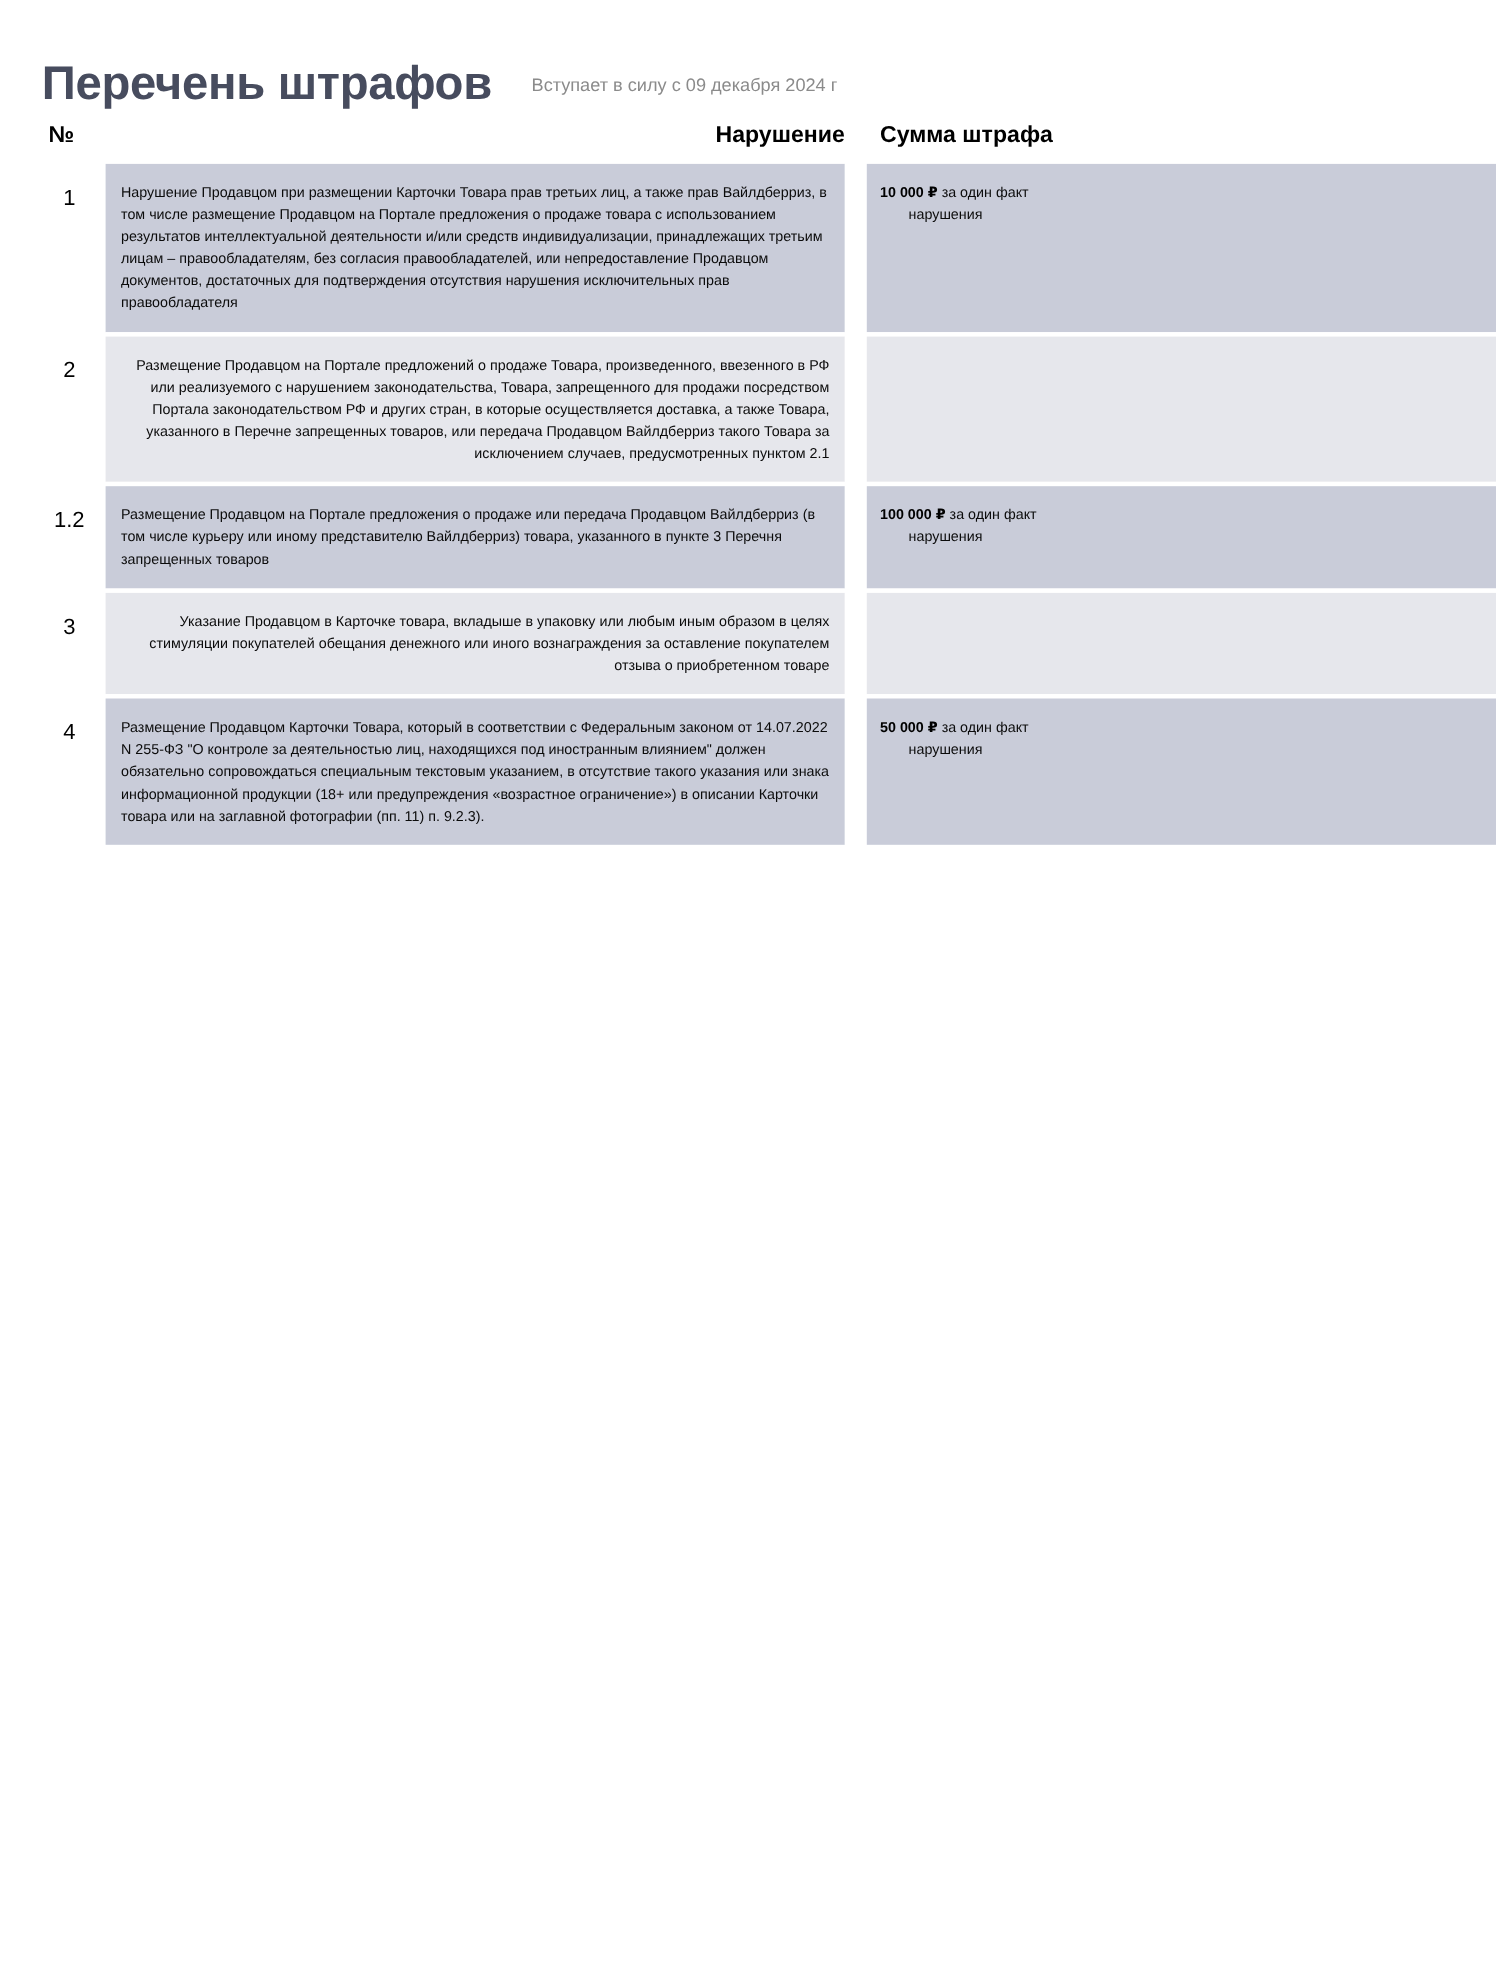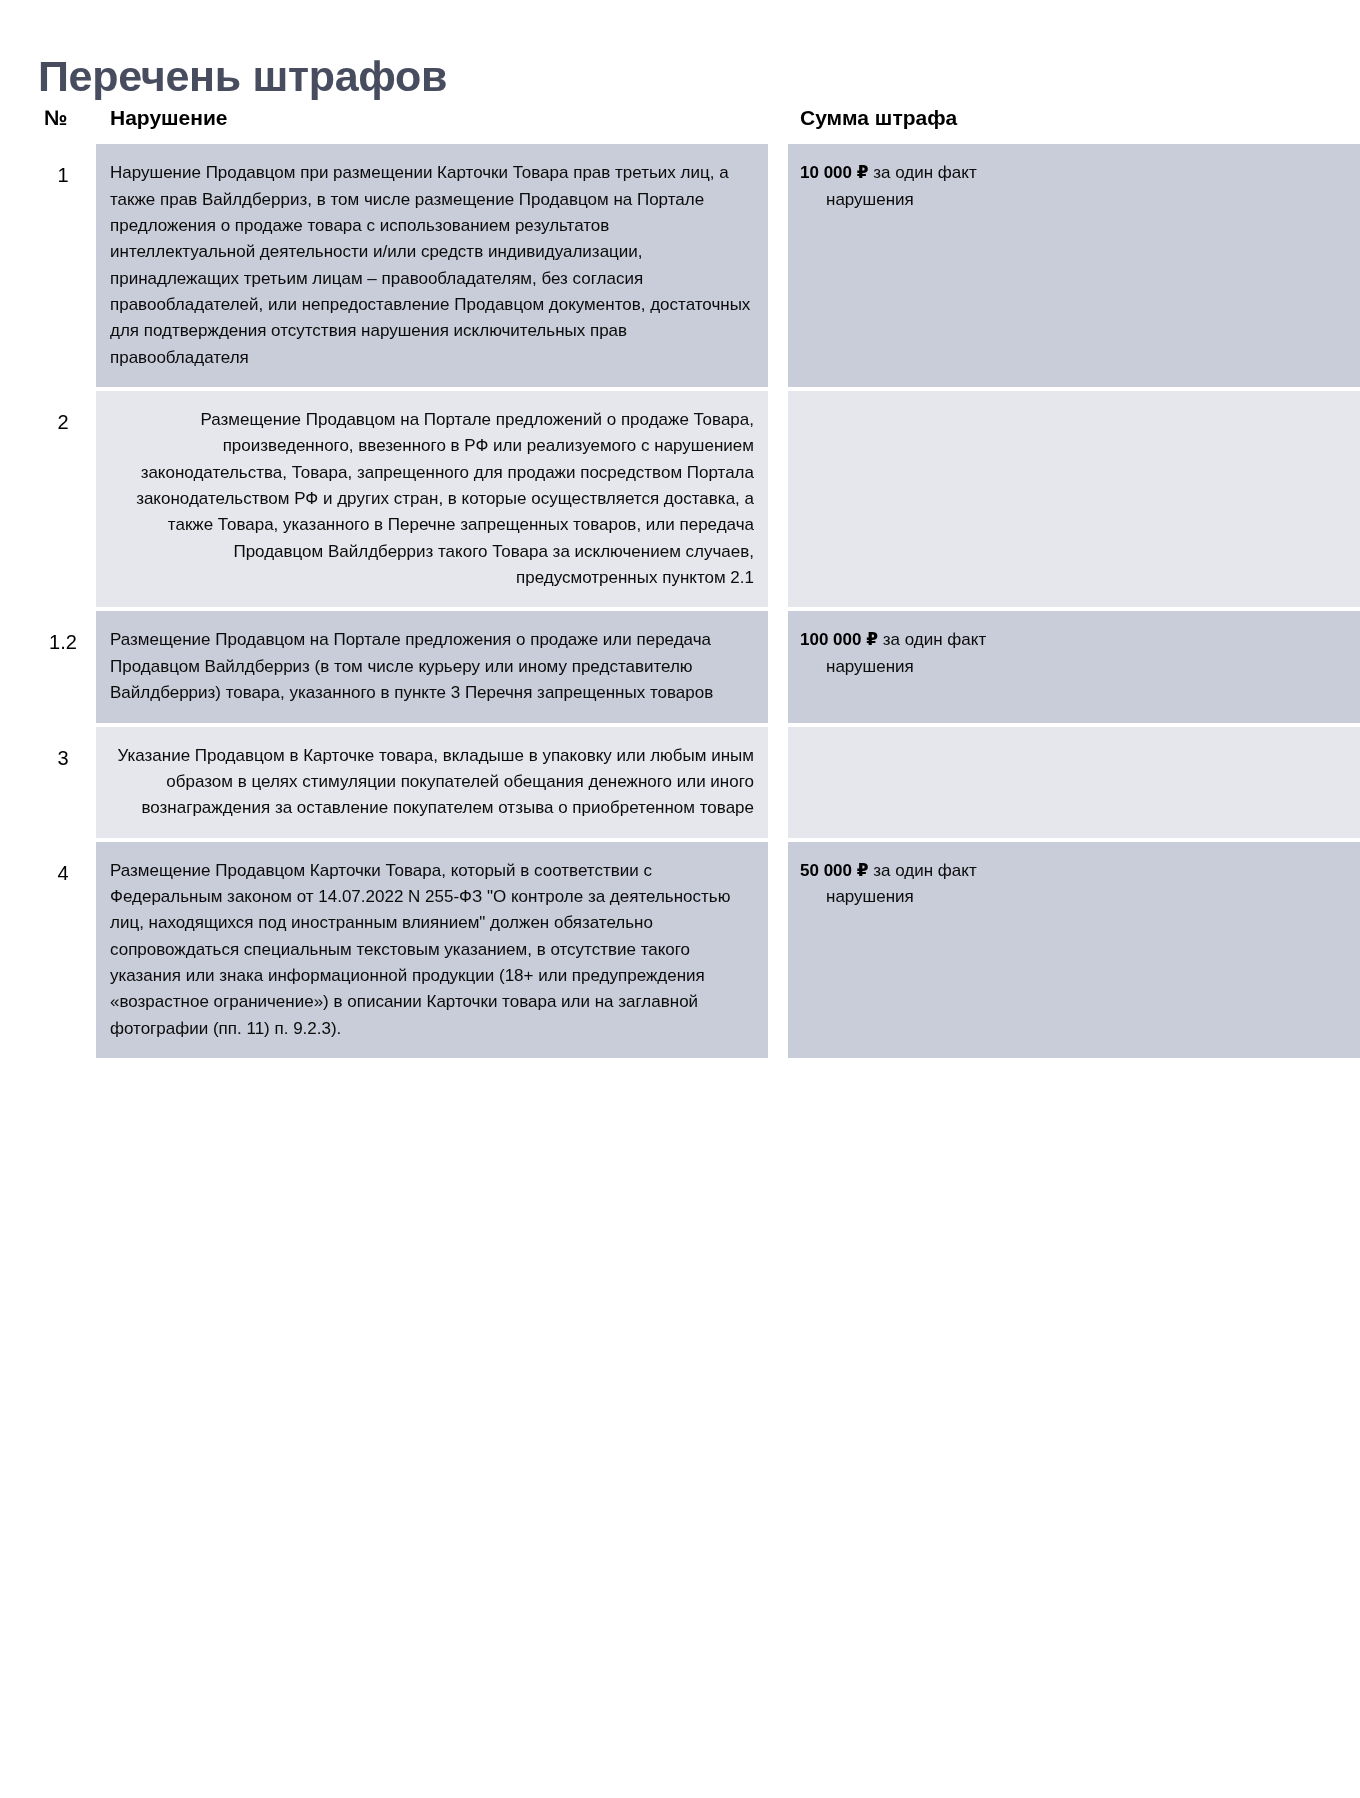--- a/index.html
+++ b/index.html
@@ -77,28 +77,29 @@
     text-align: left;
     padding: 0 0 14px 0;
     vertical-align: bottom;
     line-height: 1.2;
   }
   th.th-num {
     padding-left: 14px;
   }
   th.th-viol {
     padding-left: 14px;
+    text-align: right;
   }
   th.th-amt {
     padding-left: 12px;
   }
 
   tbody td {
     vertical-align: top;
-    font-size: 17px;
+    font-size: 13px;
     line-height: 1.55;
     color: #0b0b0b;
     padding: 0;
   }
 
   td.c-num {
     text-align: center;
     background: #ffffff;
     padding-top: 16px;
     font-size: 20px;
@@ -143,20 +144,21 @@
 </style>
 </head>
 <body>
 
 <div class="page">
 
   <div class="header">
     <h1 class="title">Перечень штрафов</h1>
 
     <div class="header-meta">
+      <p class="meta-line">Вступает в силу с 09 декабря 2024 г</p>
     </div>
   </div>
 
   <table class="fines">
     <colgroup>
       <col class="col-num">
       <col class="col-viol">
       <col class="col-gap">
       <col class="col-amt">
     </colgroup>

